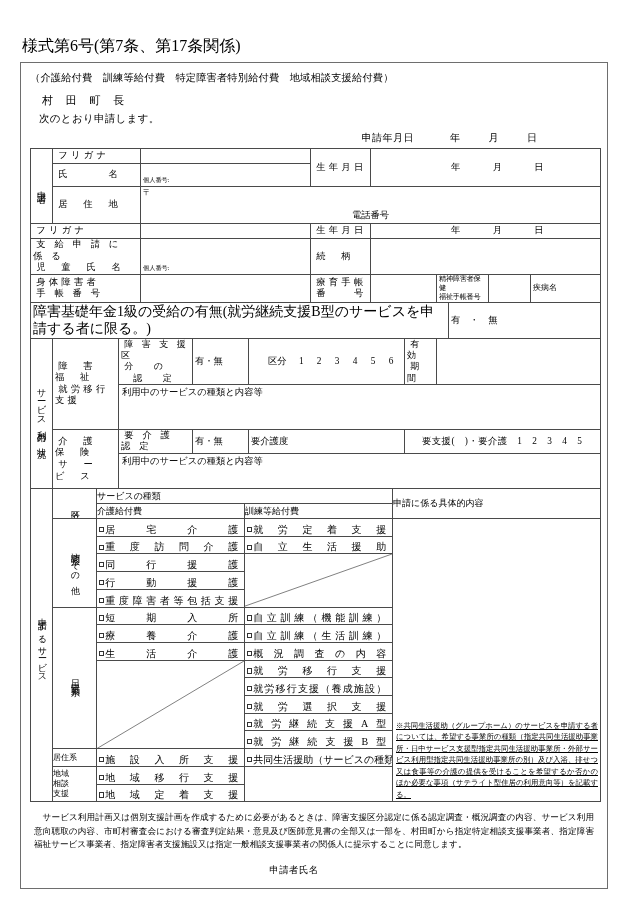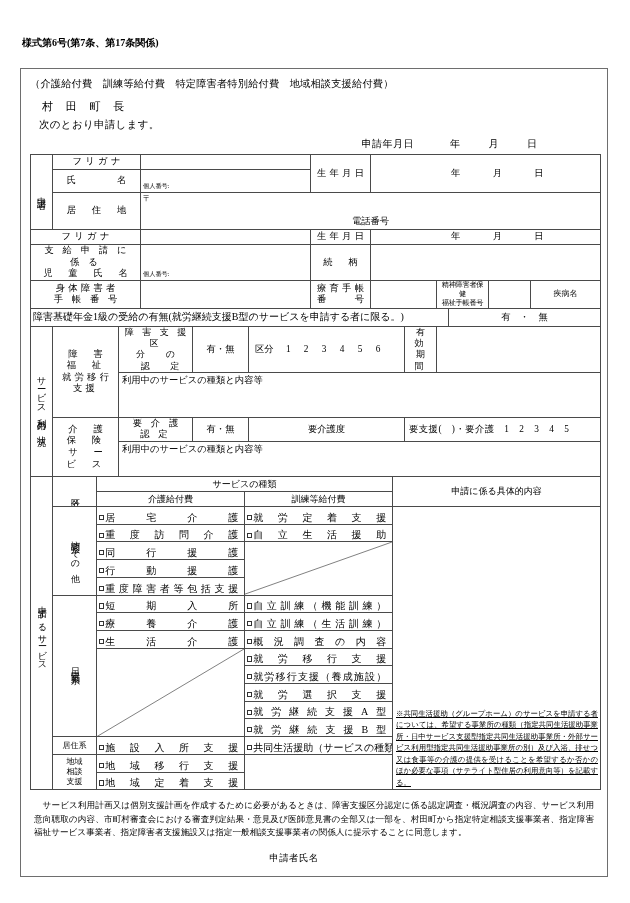--- a/index.html
+++ b/index.html
@@ -17,25 +17,24 @@
     overflow: hidden;
   }
   .page {
     position: relative;
     width: 630px;
     height: 903px;
     box-sizing: border-box;
     padding: 38px 20px 0 20px;
   }
   .form-no {
-    font-size: 10px;
+    font-size: 16px;
     line-height: 1;
-    margin: 0 0 20px 2px;
+    margin: 0 0 8px 2px;
     letter-spacing: 0px;
-    font-weight: bold;
   }
   .outer-box {
     border: 1.2px solid #6e6e6e;
     box-sizing: border-box;
     width: 588px;
     padding: 8px 9px 9px 9px;
   }
   .title-line {
     font-size: 10.2px;
     line-height: 14px;
@@ -74,21 +73,21 @@
     font-size: 9.3px;
   }
   table.grid td {
     border: 0.8px solid #4a4a4a;
     padding: 0 2px;
     vertical-align: middle;
     line-height: 1.25;
     overflow: hidden;
   }
   .sp { letter-spacing: 0.35em; text-indent: 0.35em; }
-  .c { text-align: center; }
+  .c { text-align: left; }
   .l { text-align: left; }
   .vtext {
     writing-mode: vertical-rl;
     text-orientation: upright;
     letter-spacing: 0.25em;
     margin: 0 auto;
     line-height: 1.1;
     white-space: nowrap;
   }
   .vwrap {
@@ -288,21 +287,21 @@
     </tbody>
       </table>
 
     <table class="grid" style="margin-top:-1px">
       <colgroup>
           <col style="width:418px">
           <col style="width:152px">
         </colgroup>
       <tbody>
           <tr>
-        <td class="l" style="height:17px;font-size:10px">障害基礎年金1級の受給の有無(就労継続支援B型のサービスを申請する者に限る。)</td>
+        <td class="l" style="height:17px;font-size:14px">障害基礎年金1級の受給の有無(就労継続支援B型のサービスを申請する者に限る。)</td>
         <td class="c">有　・　無</td>
       </tr>
     </tbody>
       </table>
 
     <table class="grid" style="margin-top:-1px">
       <colgroup>
         <col style="width:22px">
         <col style="width:66px">
         <col style="width:74px">
@@ -320,21 +319,21 @@
         </td>
         <td rowspan="2" class="c">
           <div class="sp">障　害　福　祉</div>
           <div class="sp">就労移行支援</div>
         </td>
         <td class="c" style="height:25px">
           <div class="sp" style="font-size:9px">障 害 支 援 区</div>
           <div class="sp" style="font-size:9px">分 　の 　認 　定</div>
         </td>
         <td class="c">有・無</td>
-        <td class="l" style="padding-left:6px">
+        <td class="l" style="padding-left:19px">
           <span>区分</span>
           <span style="margin-left:10px;letter-spacing:2px">1　2　3　4　5　6</span>
         </td>
         <td class="c">
           <div class="sp" style="font-size:9px">有 効</div>
           <div class="sp" style="font-size:9px">期 間</div>
         </td>
         <td></td>
       </tr>
       <tr>
@@ -346,21 +345,21 @@
       <tr>
         <td rowspan="2" class="c">
           <div class="sp">介　護　保　険</div>
           <div class="sp">サ　ー　ビ　ス</div>
         </td>
         <td class="c sp" style="height:16px">要 介 護 認 定</td>
         <td class="c">有・無</td>
         <td class="c" style="width:0">
           <span style="display:inline-block;width:58px">要介護度</span>
         </td>
-        <td colspan="2" class="l" style="padding-left:4px;letter-spacing:0.5px">要支援(　)・要介護　1　2　3　4　5</td>
+        <td colspan="2" class="l" style="padding-left:17px;letter-spacing:0.5px">要支援(　)・要介護　1　2　3　4　5</td>
       </tr>
       <tr>
         <td colspan="5" class="l" style="height:32px;vertical-align:top;padding:2px 0 0 3px">
           <span>利用中のサービスの種類と内容等</span>
         </td>
       </tr>
     </tbody>
       </table>
 
     <table class="svc" style="margin-top:-1px">

